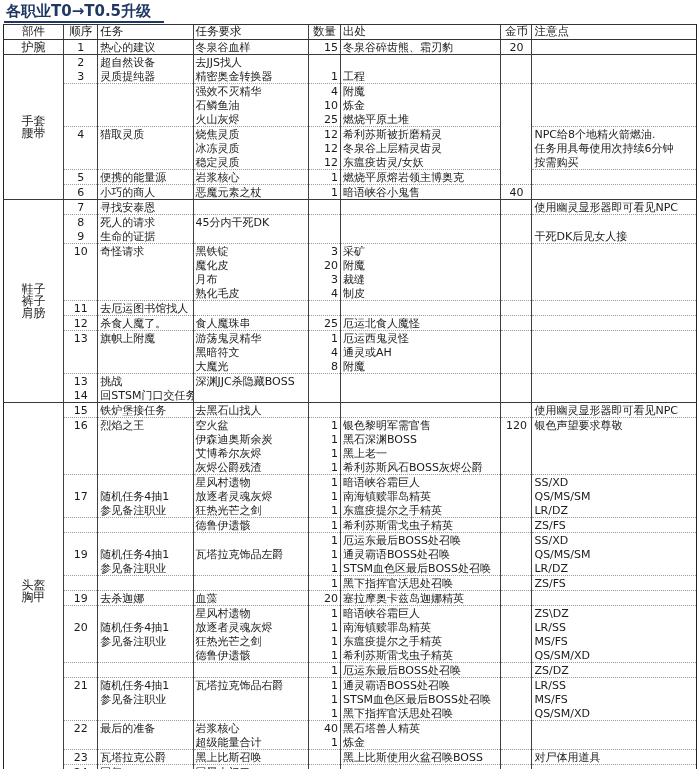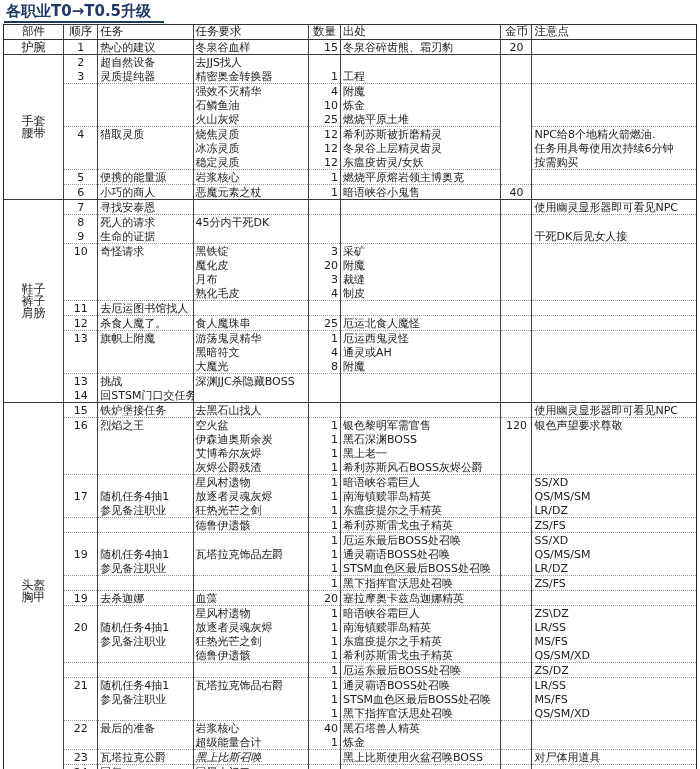--- a/index.html
+++ b/index.html
@@ -532,21 +532,21 @@
           <td class="l vsep cellpad" style="border-bottom: 1px dotted rgb(154, 154, 154);"></td>
           <td class="l vsep cellpad" style="border-bottom: 1px dotted rgb(154, 154, 154);">超级能量合计</td>
           <td class="num vsep" style="border-bottom: 1px dotted rgb(154, 154, 154);">1</td>
           <td class="l vsep cellpad" style="border-bottom: 1px dotted rgb(154, 154, 154);">炼金</td>
           <td class="c vsep" style="border-bottom: 1px dotted rgb(154, 154, 154);"></td>
           <td class="l vsep cellpad outer-r" style="border-bottom: 1px dotted rgb(154, 154, 154);"></td>
         </tr>
         <tr>
           <td class="c vsep" style="border-bottom: 1px dotted rgb(154, 154, 154);">23</td>
           <td class="l vsep cellpad" style="border-bottom: 1px dotted rgb(154, 154, 154);">瓦塔拉克公爵</td>
-          <td class="l vsep cellpad" style="border-bottom: 1px dotted rgb(154, 154, 154); font-style: italic;">黑上比斯召唤</td>
+          <td class="l vsep cellpad" style="border-bottom: 1px dotted rgb(154, 154, 154);">黑上比斯召唤</td>
           <td class="num vsep" style="border-bottom: 1px dotted rgb(154, 154, 154);"></td>
           <td class="l vsep cellpad" style="border-bottom: 1px dotted rgb(154, 154, 154);">黑上比斯使用火盆召唤BOSS</td>
           <td class="c vsep" style="border-bottom: 1px dotted rgb(154, 154, 154);"></td>
           <td class="l vsep cellpad outer-r" style="border-bottom: 1px dotted rgb(154, 154, 154);">对尸体用道具</td>
         </tr>
         <tr>
           <td class="c vsep" style="border-bottom: none;">24</td>
           <td class="l vsep cellpad" style="border-bottom: none;">回复</td>
           <td class="l vsep cellpad" style="border-bottom: none;">回黑上门口</td>
           <td class="num vsep" style="border-bottom: none;"></td>

